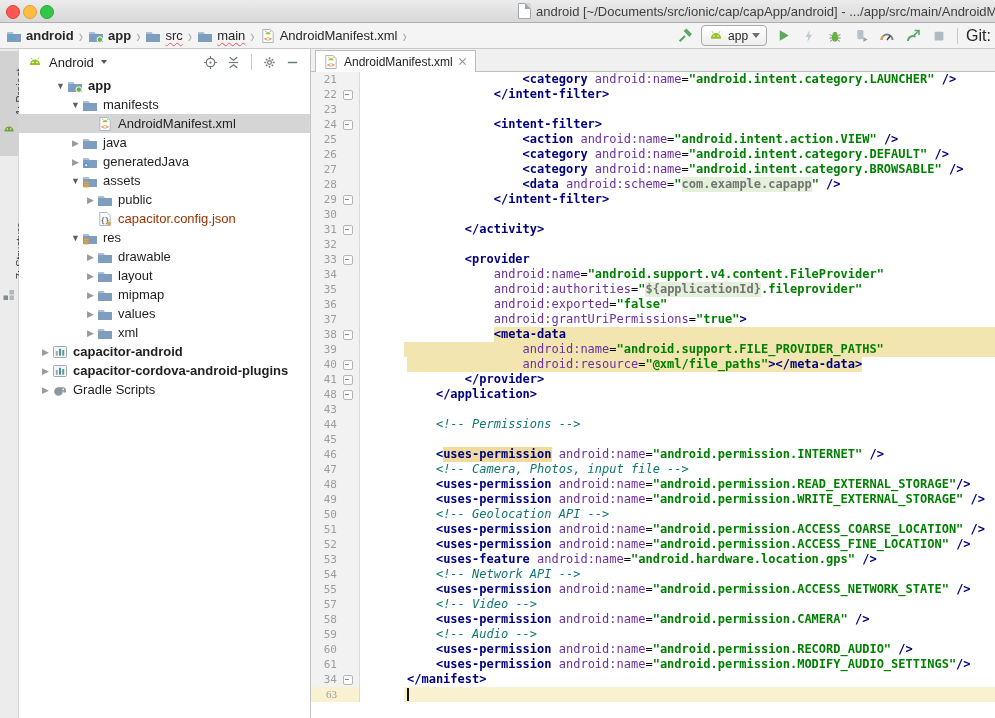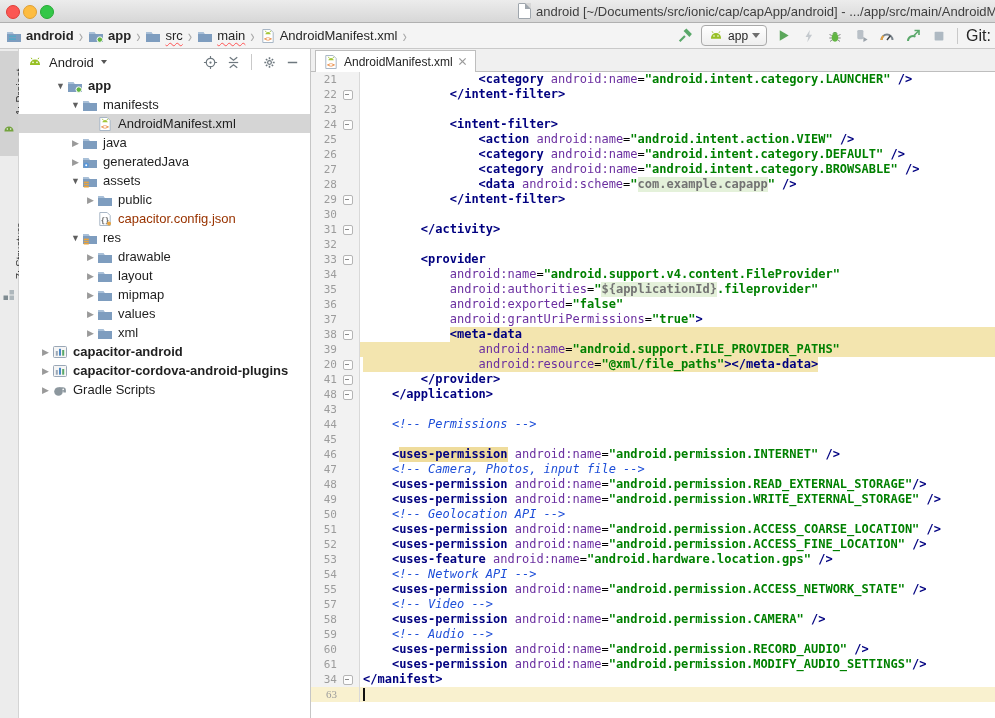--- a/index.html
+++ b/index.html
@@ -58,38 +58,38 @@
   .trow .tlabel.unversioned{color:#993300;}
 
   
   #editor{position:absolute;top:49px;left:311px;right:0;bottom:0;background:#fff;}
   #tabbar{height:22px;background:#F0F0F0;border-bottom:1px solid #BEBEBE;display:flex;align-items:flex-end;}
   #tab-active{height:21px;margin-left:4px;background:#fff;border:1px solid #BEBEBE;border-bottom:none;
     display:flex;align-items:center;gap:5px;padding:0 7px;font-size:12px;color:#262626;position:relative;top:1px;}
   #tab-close{width:10px;height:10px;display:flex;align-items:center;justify-content:center;}
   #codearea{position:absolute;top:23px;left:0;right:0;bottom:0;overflow:hidden;
     font-family:"DejaVu Sans Mono","Liberation Mono",monospace;font-size:12px;}
-  .crow{display:flex;height:15px;line-height:15px;}
+  .crow{display:flex;height:15px;line-height:15px;gap:44px;}
   .gut{width:48px;flex:none;display:flex;background:#F2F2F2;border-right:1px solid #D9D9D9;}
   .lnum{width:26px;text-align:right;color:#9C9C9C;font-size:11px;flex:none;}
   .fold{width:21px;flex:none;position:relative;}
   .foldbox{position:absolute;left:6px;top:3px;width:8px;height:8px;background:#FDFDFD;border:1px solid #B5B5B5;border-radius:2px;}
   .foldbox:after{content:"";position:absolute;left:1px;top:3px;width:4px;height:1px;background:#8A8A8A;}
   .code{flex:1;display:flex;white-space:pre;padding-left:3px;color:#000;}
   .hlwrap{flex:1;background:#F3E5AF;white-space:pre;}
   .hlbox{background:#F3E5AF;white-space:pre;}
   .crow.hlfull .code{background:#F3E5AF;}
   .crow.caretline .code,.crow.caretline .gut{background:#F9F1CF;font-family:Liberation Serif, serif;}
   .caret{display:inline-block;width:2px;height:13px;background:#111;align-self:center;}
   .tk-t{color:#000080;font-weight:bold;}
   .tk-a{color:#6B2FA0;}
   .tk-v{color:#008000;font-weight:bold;}
   .tk-vh{color:#737373;font-weight:bold;background:#E4F1DA;}
   .tk-th{color:#000080;font-weight:bold;background:#EFDC9C;}
-  .tk-c{color:#1d4ed8;font-style:italic;}
+  .tk-c{color:#0f766e;font-style:italic;}
   .tk-p{color:#000;}
   svg{display:block;}
 </style>
 </head>
 <body>
 
 <div id="titlebar">
   <div class="tl" id="tl-close"></div>
   <div class="tl" id="tl-min"></div>
   <div class="tl" id="tl-max"></div>
@@ -645,21 +645,21 @@
       </div>
       <div class="crow hlfull">
         <div class="gut">
           <span class="lnum">39</span>
           <span class="fold"></span>
         </div>
         <div class="code"><span class="tk-p">                </span><span class="tk-a">android:name</span><span class="tk-p">=</span><span class="tk-v">"android.support.FILE_PROVIDER_PATHS"</span></div>
       </div>
       <div class="crow">
         <div class="gut">
-          <span class="lnum">20</span>
+          <span class="lnum">40</span>
           <span class="fold">
             <span class="foldbox"></span>
           </span>
         </div>
         <div class="code"><span class="hlbox"><span class="tk-p">                </span><span class="tk-a">android:resource</span><span class="tk-p">=</span><span class="tk-v">"@xml/file_paths"</span><span class="tk-t">&gt;&lt;/meta-data&gt;</span></span></div>
       </div>
       <div class="crow">
         <div class="gut">
           <span class="lnum">41</span>
           <span class="fold">

